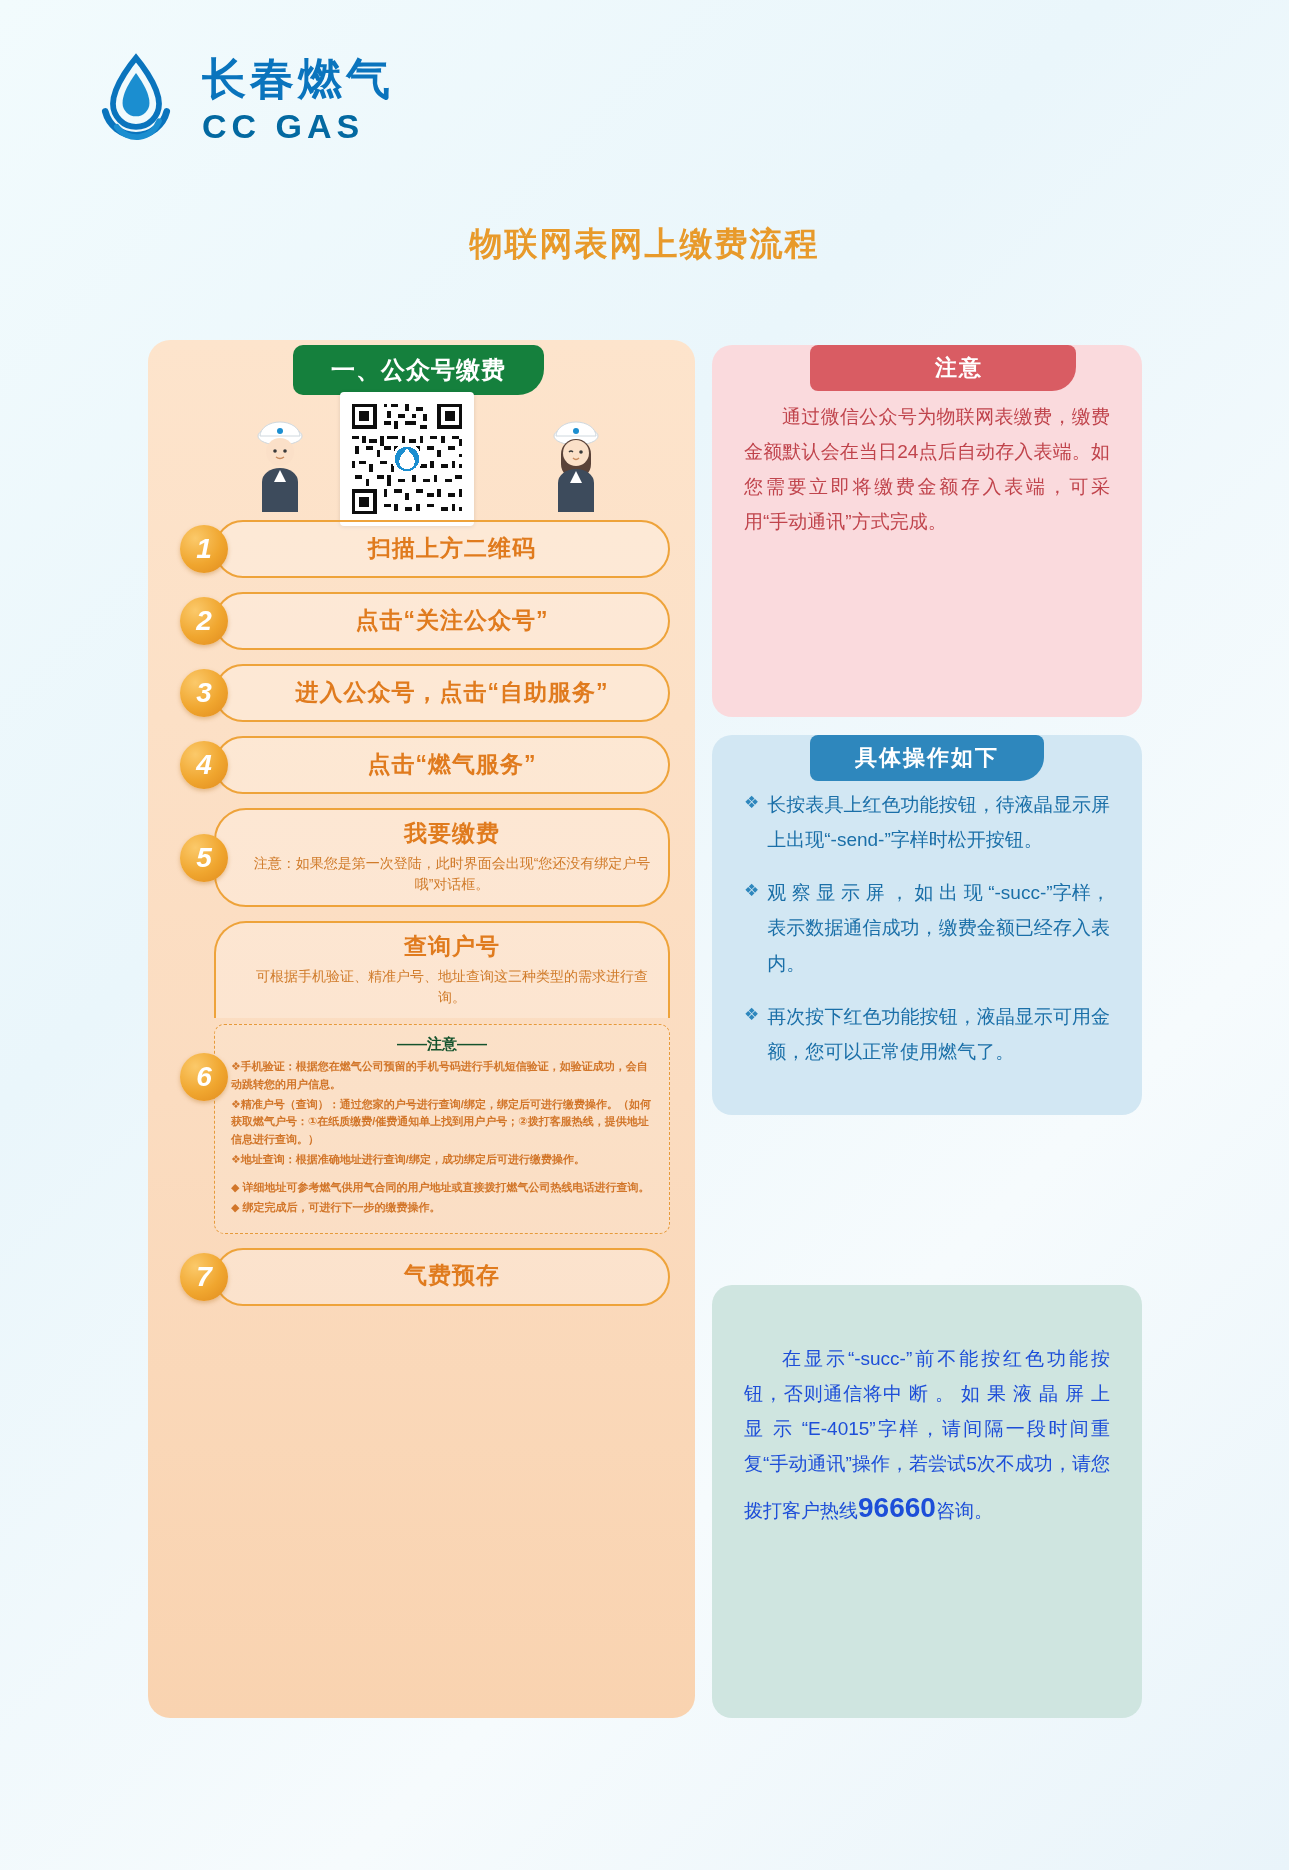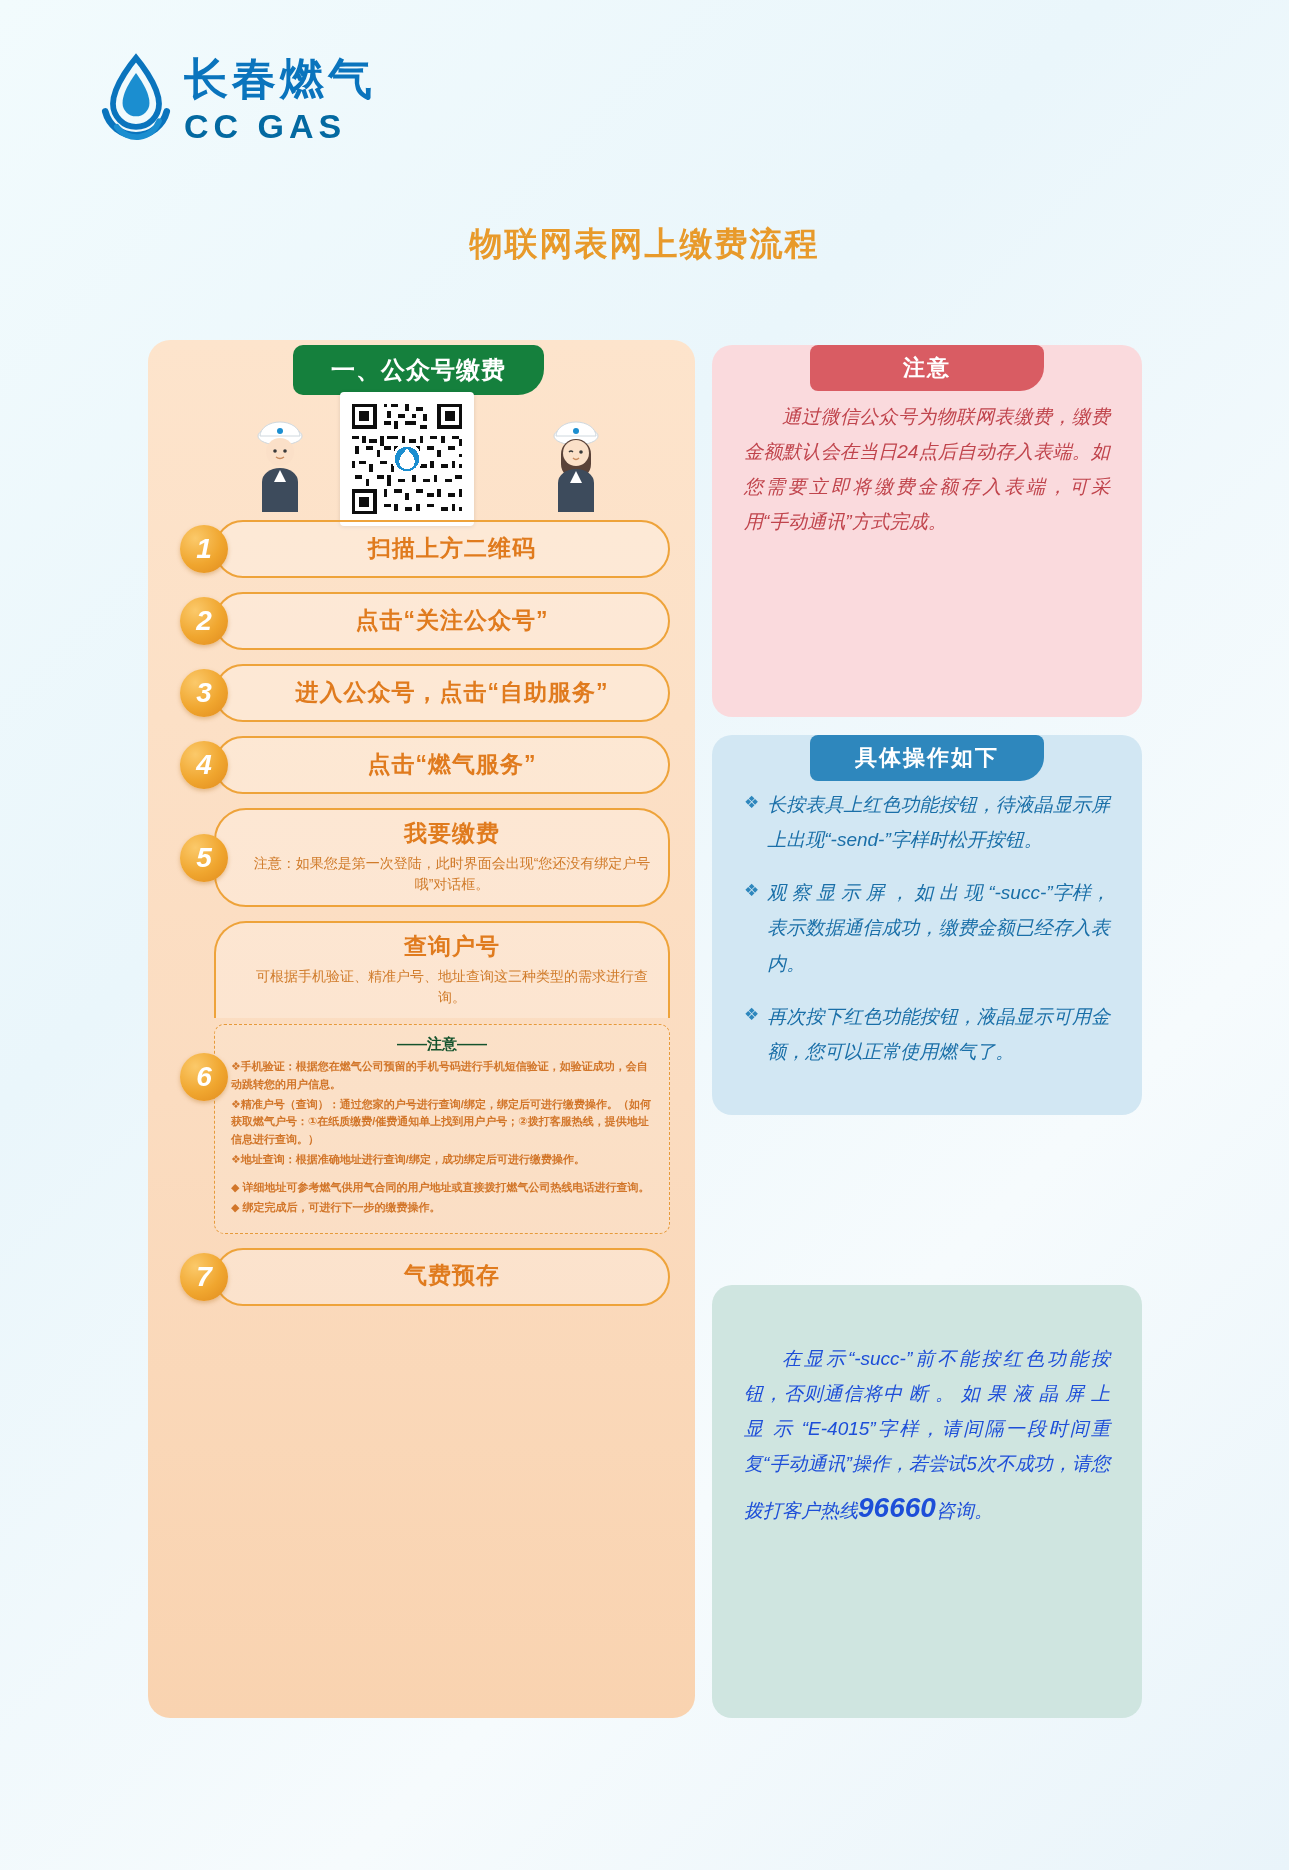--- a/index.html
+++ b/index.html
@@ -5,21 +5,21 @@
   html,body{margin:0;padding:0;}
   body{
     width:1289px;height:1870px;
     font-family:"Liberation Sans","DejaVu Sans",sans-serif;
     background:linear-gradient(135deg,#f2fbfd 0%,#eaf6fb 35%,#f6fbfd 70%,#e9f4fa 100%);
     position:relative;overflow:hidden;
   }
   .page{position:absolute;inset:0;}
 
   
-  .logo{position:absolute;left:88px;top:52px;display:flex;align-items:center;justify-content:flex-end;}
+  .logo{position:absolute;left:88px;top:52px;display:flex;align-items:center;gap:18px;justify-content:flex-end;}
   .logo-mark{width:96px;height:96px;position:relative;}
   .logo-text{display:flex;flex-direction:column;line-height:1;}
   .logo-cn{font-size:44px;font-weight:bold;color:#0a74bd;letter-spacing:4px;}
   .logo-en{font-size:34px;font-weight:bold;color:#0369a1;letter-spacing:5px;margin-top:8px;}
 
   
   .main-title{
     position:absolute;top:222px;left:0;width:100%;text-align:center;
     font-size:33px;font-weight:bold;color:#e89a2b;letter-spacing:2px;
   }
@@ -73,24 +73,24 @@
   .note-p{font-size:11px;color:#d2762a;line-height:1.62;margin:0 0 2px 0;font-weight:bold;}
   .note-p.gap{margin-top:10px;}
 
   
   .card{position:absolute;left:712px;border-radius:20px;}
   .card-head{
     position:absolute;height:46px;border-radius:8px 8px 24px 8px;
     display:flex;align-items:center;justify-content:center;
     color:#fff;font-size:22px;font-weight:bold;letter-spacing:2px;
   }
-  .card-body{padding:28px 32px 24px 32px;font-size:19px;line-height:1.85;font-style:italic;}
+  .card-body{padding:28px 32px 24px 32px;font-size:19px;line-height:1.85;}
 
   #card-attention{top:345px;width:430px;height:372px;background:#fadadd;}
-  #head-attention{left:810px;top:345px;width:234px;background:#d95c63;}
+  #head-attention{left:810px;top:345px;width:234px;background:#d95c63;padding-left:32px;}
   #card-attention .card-body{color:#c0444c;text-align:justify;text-justify:inter-ideograph;padding-top:54px;}
   #card-attention .card-body p{margin:0;text-indent:2em;}
 
   #card-ops{top:735px;width:430px;height:380px;background:#d2e7f3;}
   #head-ops{left:810px;top:735px;width:234px;background:#2e87bd;}
   #card-ops .card-body{color:#1a6fa8;padding-top:52px;}
   .op-item{display:flex;gap:8px;margin-bottom:18px;}
   .op-bullet{flex:0 0 auto;color:#2e87bd;font-size:17px;line-height:1.9;}
   .op-text{flex:1;text-align:justify;text-justify:inter-ideograph;}
 

